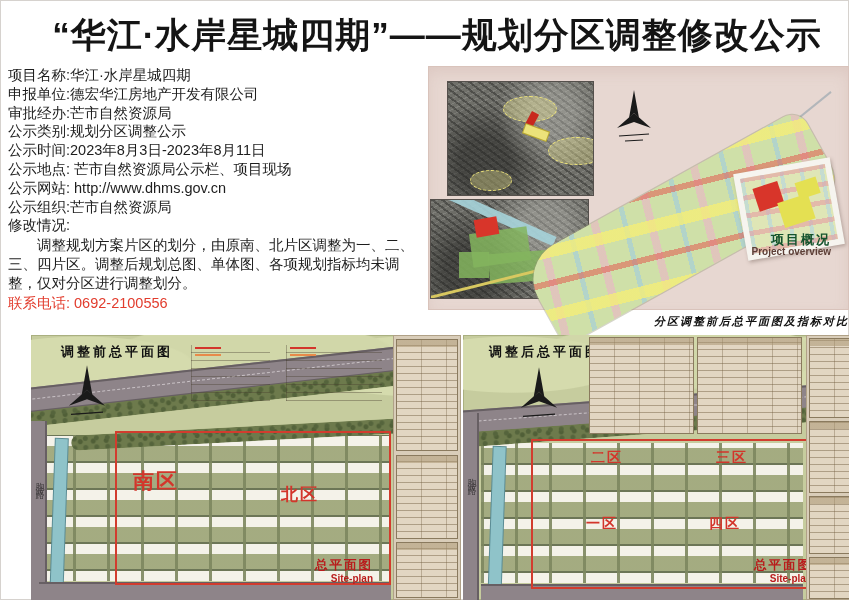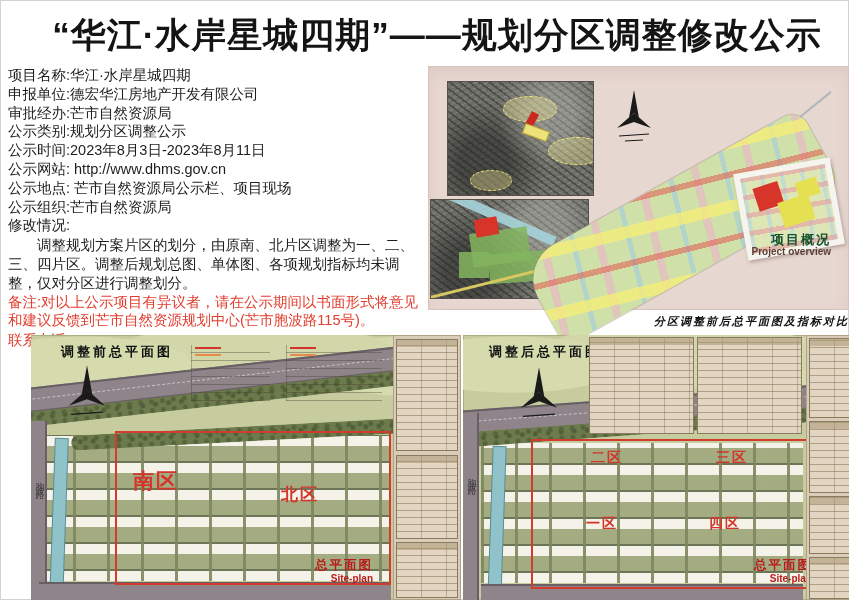--- a/index.html
+++ b/index.html
@@ -106,26 +106,25 @@
 <div class="page">
 
   <div class="main-title">“华江·水岸星城四期”——规划分区调整修改公示</div>
 
   <div class="info">
     <div class="ln">项目名称:华江·水岸星城四期</div>
     <div class="ln">申报单位:德宏华江房地产开发有限公司</div>
     <div class="ln">审批经办:芒市自然资源局</div>
     <div class="ln">公示类别:规划分区调整公示</div>
     <div class="ln">公示时间:2023年8月3日-2023年8月11日</div>
+    <div class="ln">公示地点: 芒市自然资源局公示栏、项目现场</div>
     <div class="ln">公示网站: http://www.dhms.gov.cn</div>
-    <div class="ln">公示地点: 芒市自然资源局公示栏、项目现场</div>
     <div class="ln">公示组织:芒市自然资源局</div>
     <div class="ln">修改情况:</div>
     <div class="para">调整规划方案片区的划分，由原南、北片区调整为一、二、三、四片区。调整后规划总图、单体图、各项规划指标均未调整，仅对分区进行调整划分。</div>
-    <div class="red">备注:对以上公示项目有异议者，请在公示期间以书面形式将意见和建议反馈到芒市自然资源规划中心(芒市胞波路115号)。</div>
     <div class="red phone">联系电话: 0692-2100556</div>
   </div>
 
   <div class="ovp">
     <div class="aerial a1">
       <div class="oval" style="left:55px;top:14px;width:52px;height:24px;"></div>
       <div class="oval" style="left:100px;top:55px;width:56px;height:26px;"></div>
       <div class="oval" style="left:22px;top:88px;width:40px;height:19px;"></div>
       <div class="marker" style="left:80px;top:30px;"></div>
       <div class="tag" style="left:76px;top:46px;"></div>

